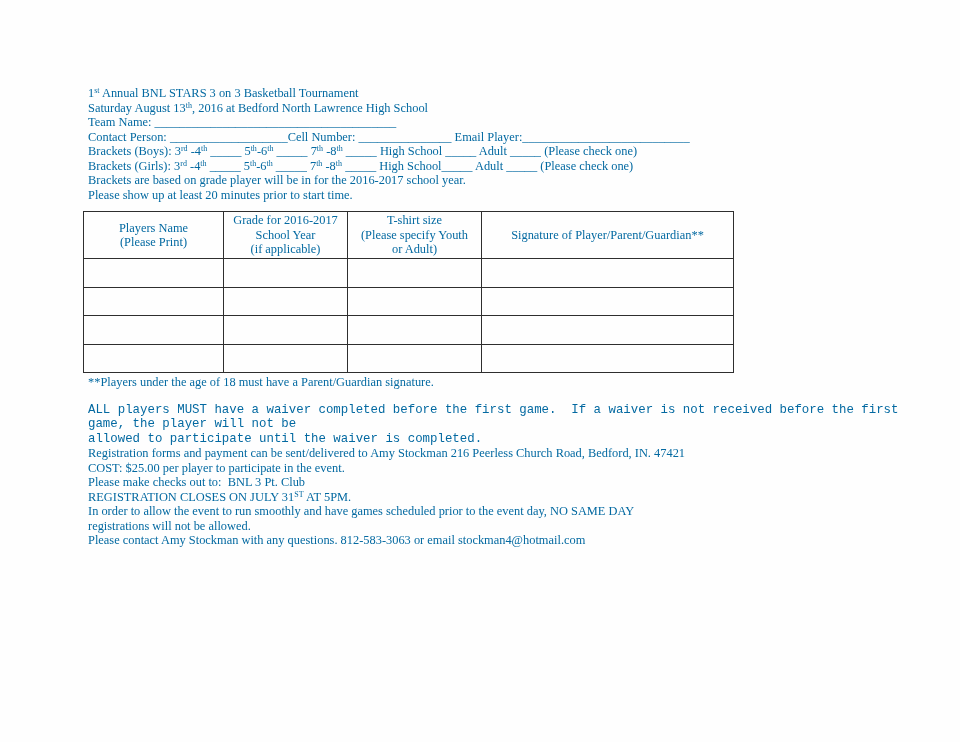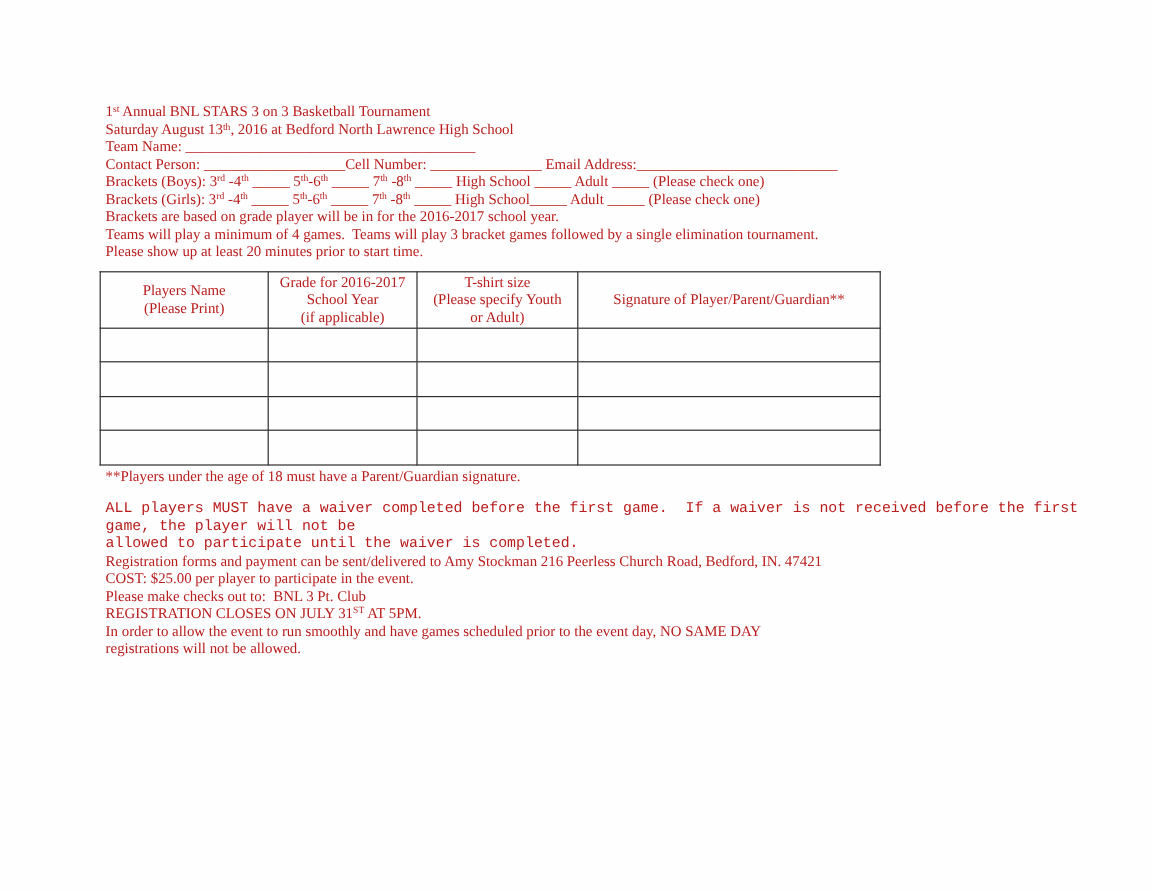--- a/index.html
+++ b/index.html
@@ -2,21 +2,21 @@
 <html><head>
 <meta charset="utf-8">
 <style>
   html, body { margin: 0; padding: 0; background: #ffffff; }
   .page {
     position: relative;
     width: 960px;
     height: 742px;
     box-sizing: border-box;
     background: #fefefe;
-    color: #b91c1c;
+    color: #0369a1;
     font-family: "Liberation Serif", serif;
     font-size: 12.4px;
     padding: 86px 60px 0 88px;
     overflow: hidden;
   }
   .line {
     line-height: 14.5px;
     white-space: pre-wrap;
   }
   sup {
@@ -53,25 +53,24 @@
   .para-gap { margin-top: 13px; font-family: Liberation Mono, monospace; }
 </style>
 </head>
 <body>
 
 <div class="page">
 
   <div class="line"><span>1</span><sup>st</sup><span> Annual BNL STARS 3 on 3 Basketball Tournament</span></div>
   <div class="line"><span>Saturday August 13</span><sup>th</sup><span>, 2016 at Bedford North Lawrence High School</span></div>
   <div class="line"><span>Team Name: </span><span>_______________________________________</span></div>
-  <div class="line"><span>Contact Person: </span><span>___________________</span><span>Cell Number: </span><span>_______________</span><span> Email Address:</span><span>___________________________</span></div>
+  <div class="line"><span>Contact Person: </span><span>___________________</span><span>Cell Number: </span><span>_______________</span><span> Email Player:</span><span>___________________________</span></div>
   <div class="line"><span>Brackets (Boys): </span><span>3</span><sup>rd</sup><span> -4</span><sup>th</sup><span> </span><span>_____</span><span> 5</span><sup>th</sup><span>-6</span><sup>th</sup><span> </span><span>_____</span><span> 7</span><sup>th</sup><span> -8</span><sup>th</sup><span> </span><span>_____</span><span> High School </span><span>_____</span><span> Adult </span><span>_____</span><span> (Please check one)</span></div>
   <div class="line"><span>Brackets (Girls): </span><span>3</span><sup>rd</sup><span> -4</span><sup>th</sup><span> </span><span>_____</span><span> 5</span><sup>th</sup><span>-6</span><sup>th</sup><span> </span><span>_____</span><span> 7</span><sup>th</sup><span> -8</span><sup>th</sup><span> </span><span>_____</span><span> High School</span><span>_____</span><span> Adult </span><span>_____</span><span> (Please check one)</span></div>
   <div class="line">Brackets are based on grade player will be in for the 2016-2017 school year.</div>
-  <div class="line">Teams will play a minimum of 4 games.  Teams will play 3 bracket games followed by a single elimination tournament.</div>
   <div class="line">Please show up at least 20 minutes prior to start time.</div>
 
   <table class="roster">
     <colgroup>
       <col style="width:140px">
       <col style="width:124px">
       <col style="width:134px">
       <col style="width:252px">
     </colgroup>
     <thead>
@@ -118,14 +117,15 @@
   <div class="line footnote">**Players under the age of 18 must have a Parent/Guardian signature.</div>
 
   <div class="line para-gap">ALL players MUST have a waiver completed before the first game.  If a waiver is not received before the first game, the player will not be
 allowed to participate until the waiver is completed.</div>
   <div class="line">Registration forms and payment can be sent/delivered to Amy Stockman 216 Peerless Church Road, Bedford, IN. 47421</div>
   <div class="line">COST: $25.00 per player to participate in the event.</div>
   <div class="line">Please make checks out to:  BNL 3 Pt. Club</div>
   <div class="line"><span>REGISTRATION CLOSES ON JULY 31</span><sup>ST</sup><span> AT 5PM.</span></div>
   <div class="line">In order to allow the event to run smoothly and have games scheduled prior to the event day, NO SAME DAY
 registrations will not be allowed.</div>
+  <div class="line">Please contact Amy Stockman with any questions. 812-583-3063 or email stockman4@hotmail.com</div>
 
 </div>
 
 </body></html>

